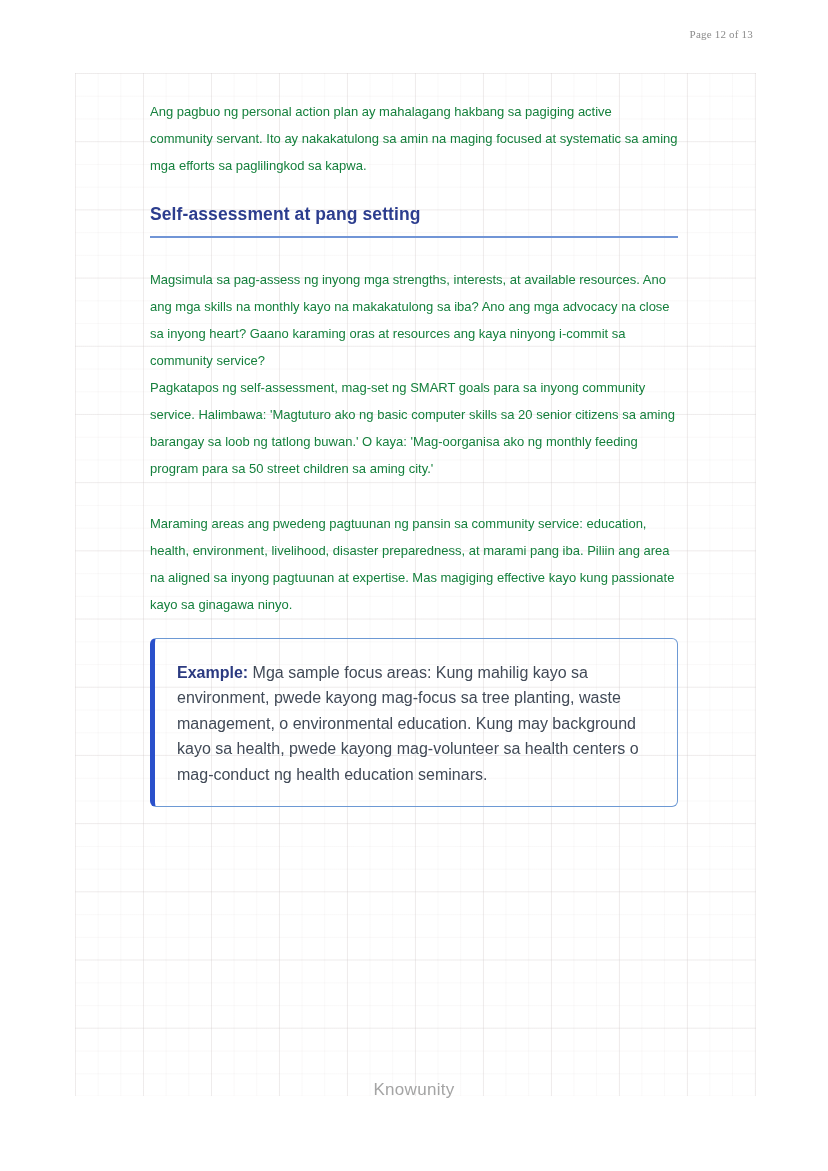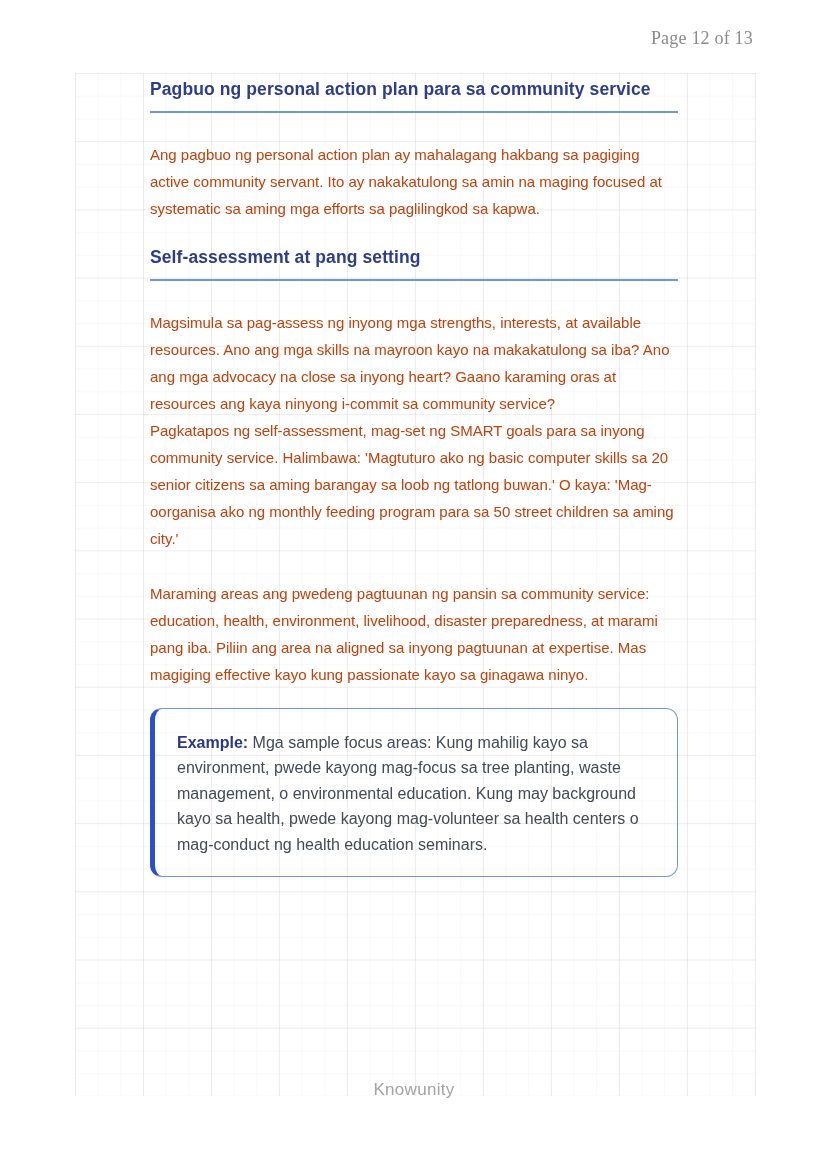--- a/index.html
+++ b/index.html
@@ -29,21 +29,21 @@
       linear-gradient(to right, rgba(222,216,216,0.16) 1px, transparent 1px),
       linear-gradient(to bottom, rgba(222,216,216,0.16) 1px, transparent 1px);
     background-size: 68px 68.2px, 68px 68.2px, 22.67px 22.74px, 22.67px 22.74px;
     pointer-events: none;
   }
   .page-number {
     position: absolute;
     top: 28px;
     right: 75px;
     font-family: "Liberation Serif", serif;
-    font-size: 18px;
+    font-size: 11px;
     color: #8b8b8b;
     letter-spacing: 0.2px;
   }
   .content {
     position: absolute;
     left: 150px;
     top: 70px;
     width: 528px;
   }
   .section-heading {
@@ -52,30 +52,30 @@
     color: #2c3d8e;
     line-height: 21px;
     padding-bottom: 11px;
     border-bottom: 2px solid #7195d6;
     letter-spacing: 0.1px;
   }
   .section { margin-top: 25px; }
   .section:first-child { margin-top: 9px; }
   .content p.body-text {
     margin-top: 28px;
-    font-size: 15px;
+    font-size: 13px;
     line-height: 27px;
-    color: #c2410c;
+    color: #15803d;
   }
   .content p.body-text + p.body-text { margin-top: 0; }
   .example-box {
     margin-top: 20px;
     border: 1px solid #6d99d4;
     border-left: 5px solid #2a50cb;
-    border-radius: 12px;
+    border-radius: 6px;
     padding: 21px 24px 19px 22px;
     background: transparent;
   }
   .example-box p {
     font-size: 16px;
     line-height: 25.4px;
     color: #414a57;
   }
   .example-label {
     font-weight: bold;
@@ -97,27 +97,26 @@
 
 <div class="page">
 
   <div class="grid-overlay"></div>
 
   <div class="page-number">Page 12 of 13</div>
 
   <div class="content">
 
     <div class="section">
-      <h2 class="section-heading">Pagbuo ng personal action plan para sa community service</h2>
       <p class="body-text">Ang pagbuo ng personal action plan ay mahalagang hakbang sa pagiging active community servant. Ito ay nakakatulong sa amin na maging focused at systematic sa aming mga efforts sa paglilingkod sa kapwa.</p>
     </div>
 
     <div class="section">
       <h2 class="section-heading">Self-assessment at pang setting</h2>
-      <p class="body-text">Magsimula sa pag-assess ng inyong mga strengths, interests, at available resources. Ano ang mga skills na mayroon kayo na makakatulong sa iba? Ano ang mga advocacy na close sa inyong heart? Gaano karaming oras at resources ang kaya ninyong i-commit sa community service?</p>
+      <p class="body-text">Magsimula sa pag-assess ng inyong mga strengths, interests, at available resources. Ano ang mga skills na monthly kayo na makakatulong sa iba? Ano ang mga advocacy na close sa inyong heart? Gaano karaming oras at resources ang kaya ninyong i-commit sa community service?</p>
       <p class="body-text">Pagkatapos ng self-assessment, mag-set ng SMART goals para sa inyong community service. Halimbawa: 'Magtuturo ako ng basic computer skills sa 20 senior citizens sa aming barangay sa loob ng tatlong buwan.' O kaya: 'Mag-oorganisa ako ng monthly feeding program para sa 50 street children sa aming city.'</p>
     </div>
 
     <div class="section">
       <p class="body-text">Maraming areas ang pwedeng pagtuunan ng pansin sa community service: education, health, environment, livelihood, disaster preparedness, at marami pang iba. Piliin ang area na aligned sa inyong pagtuunan at expertise. Mas magiging effective kayo kung passionate kayo sa ginagawa ninyo.</p>
 
       <div class="example-box">
         <p><span class="example-label">Example:</span><span> Mga sample focus areas: Kung mahilig kayo sa environment, pwede kayong mag-focus sa tree planting, waste management, o environmental education. Kung may background kayo sa health, pwede kayong mag-volunteer sa health centers o mag-conduct ng health education seminars.</span></p>
       </div>
     </div>

